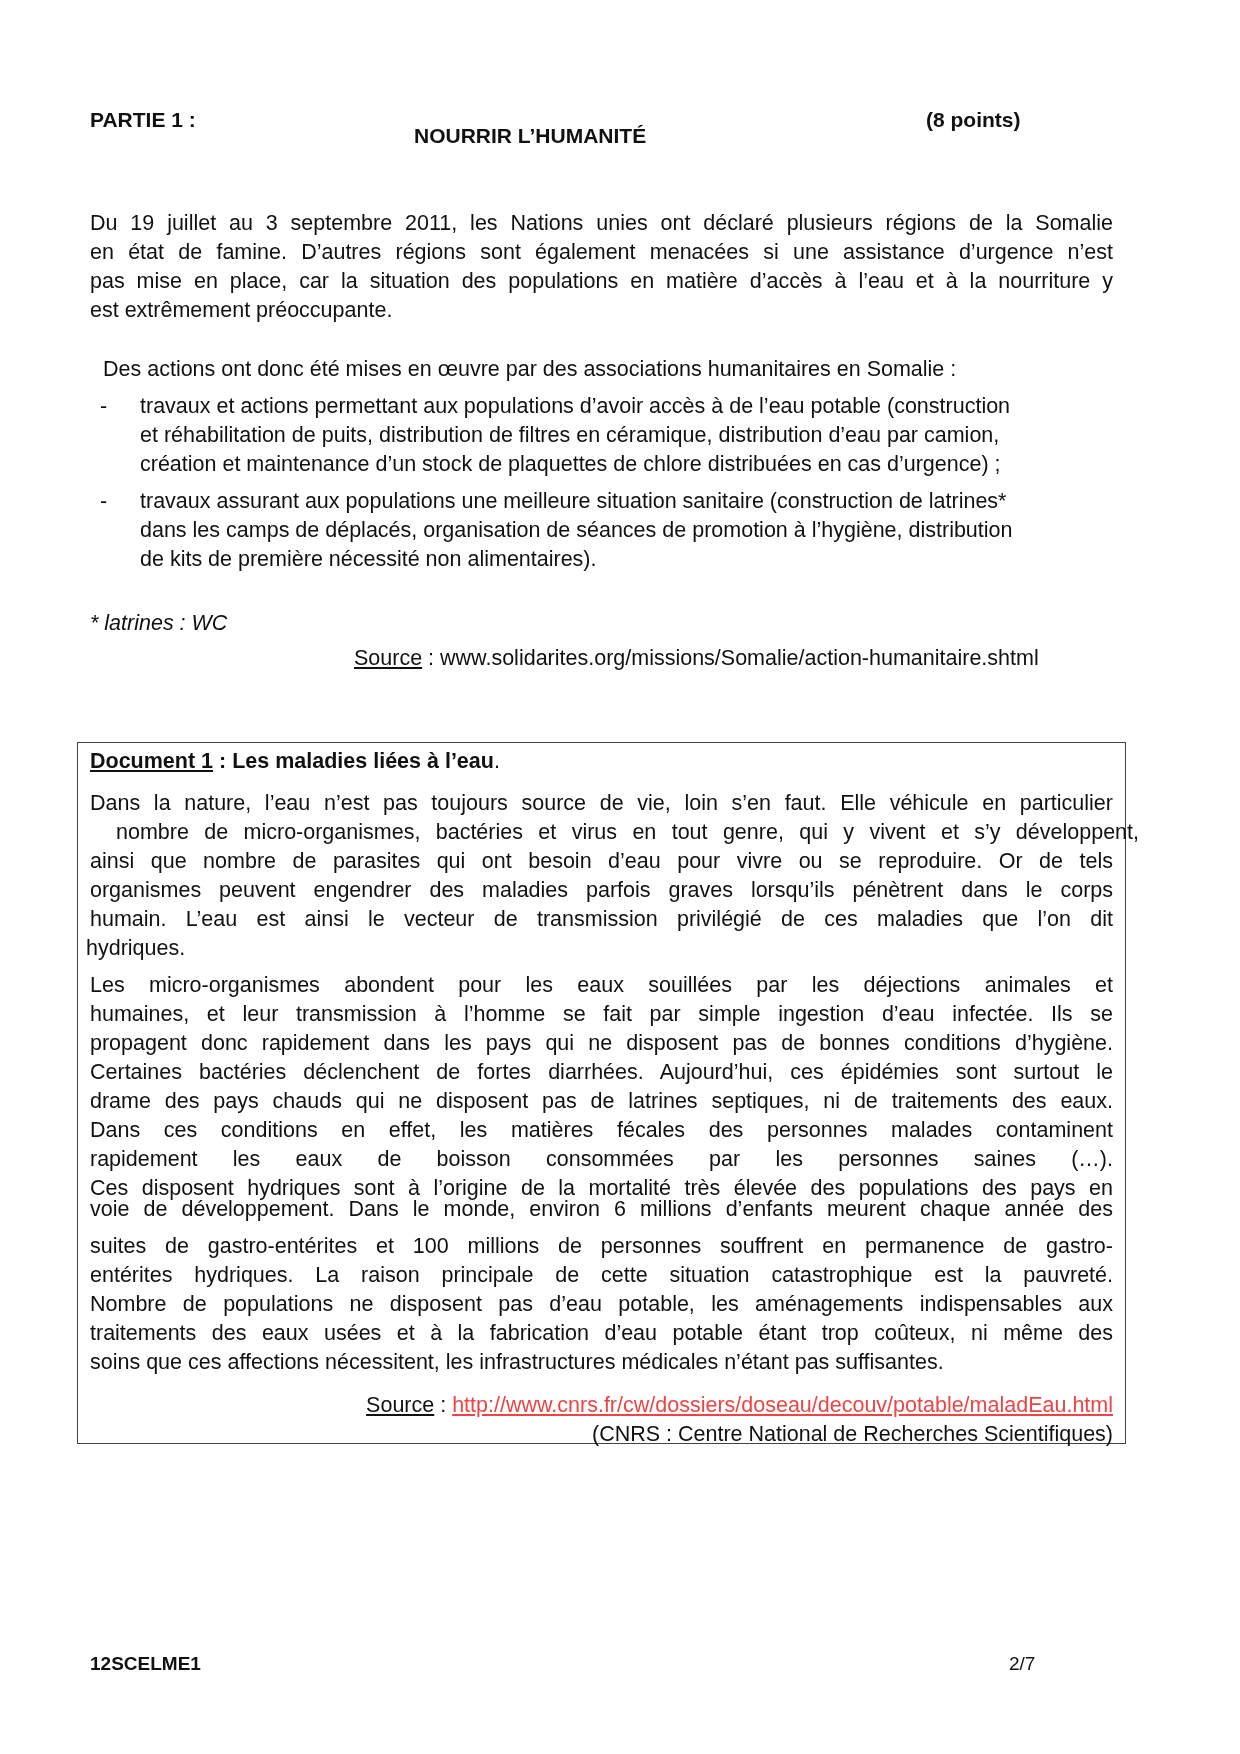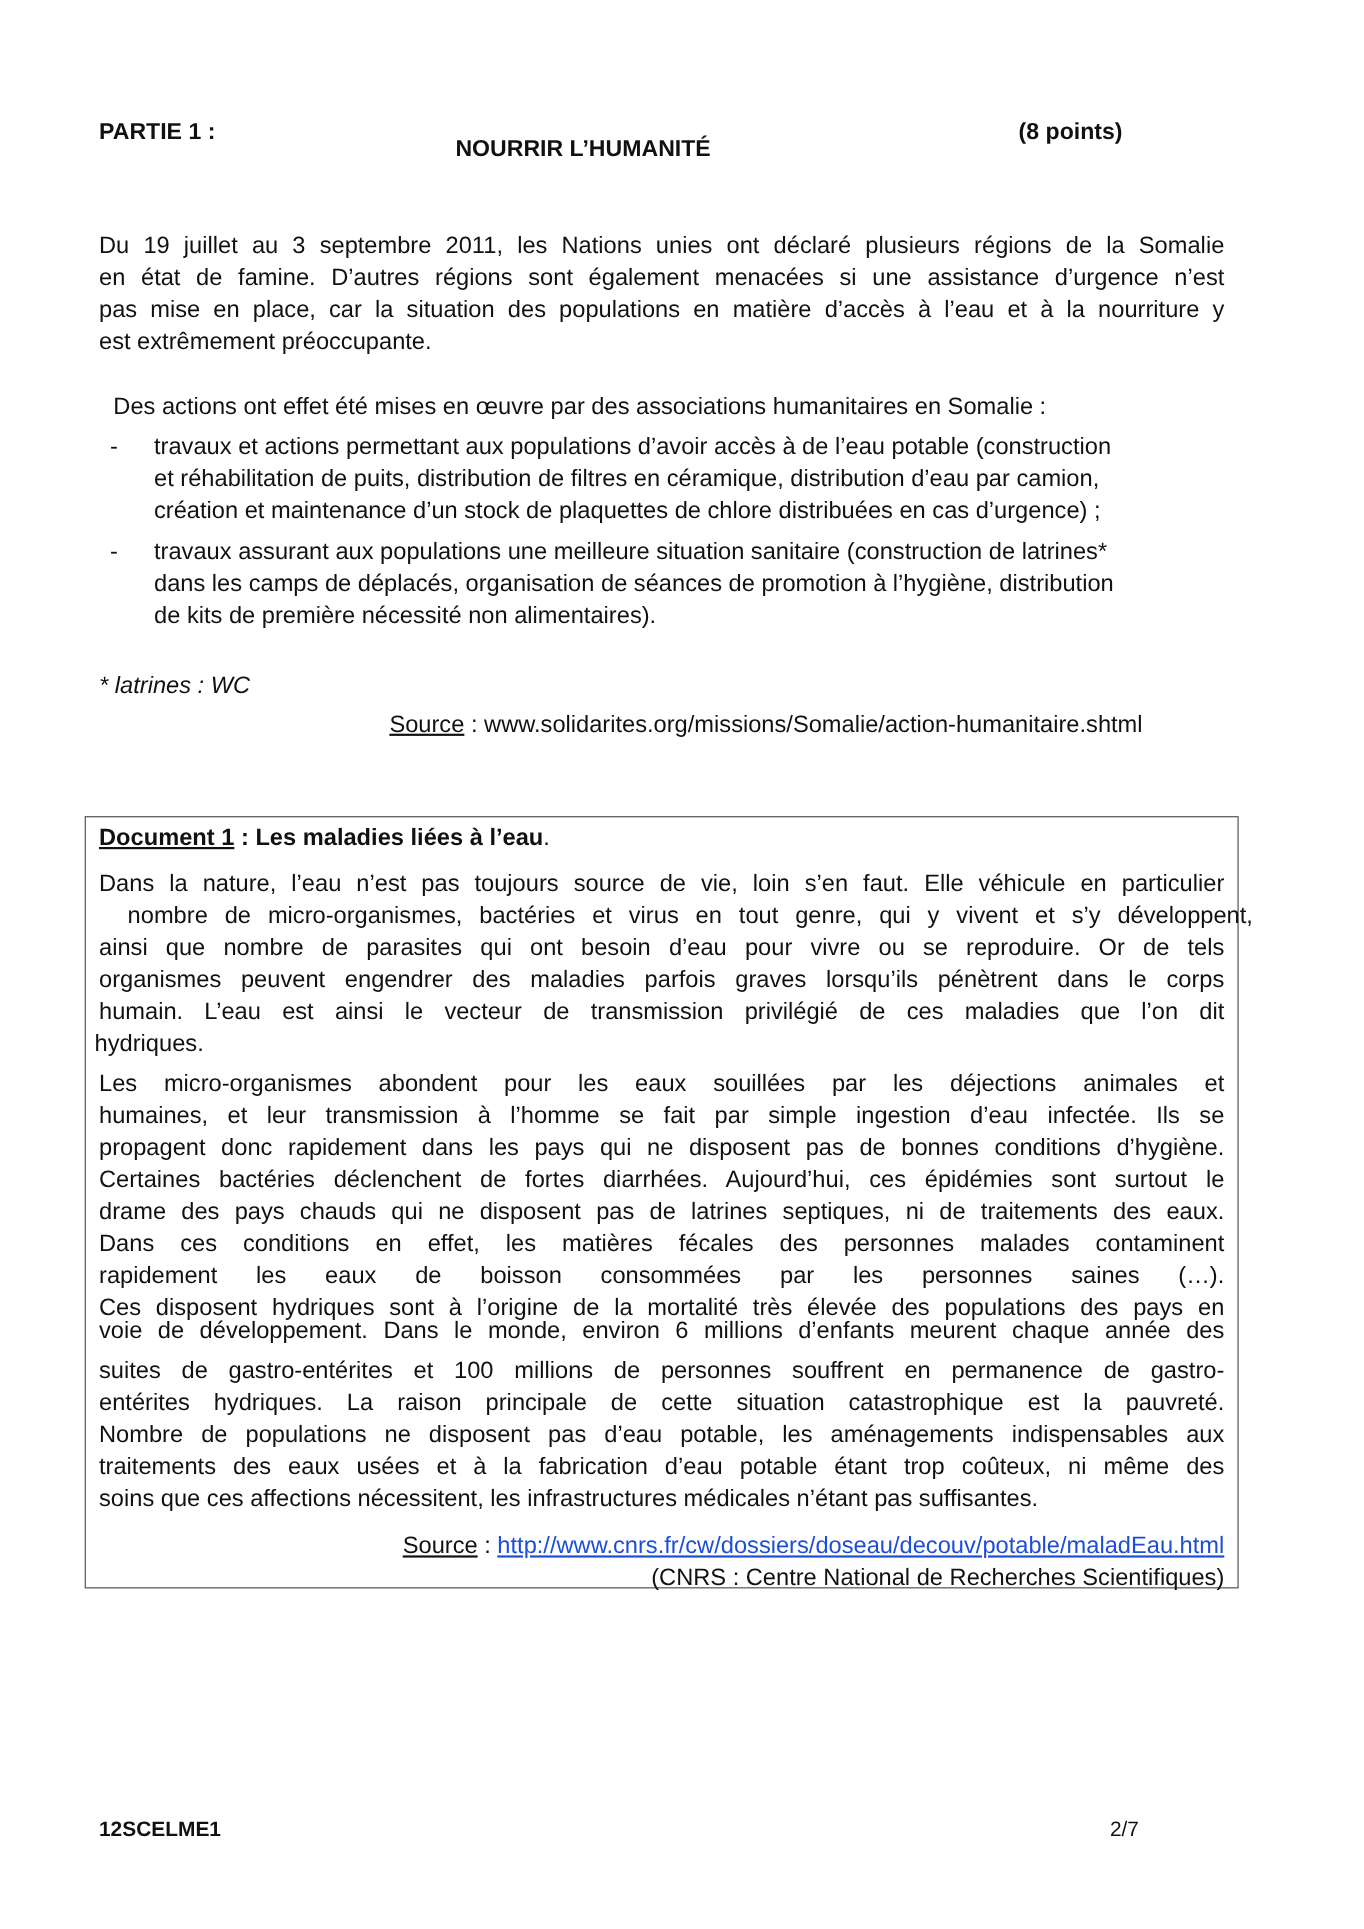--- a/index.html
+++ b/index.html
@@ -5,40 +5,40 @@
     html, body { margin: 0; padding: 0; background: #ffffff; }
     body { width: 1240px; height: 1754px; position: relative; overflow: hidden;
            font-family: "Liberation Sans", sans-serif; color: #111; }
     .abs { position: absolute; white-space: nowrap; }
     .b { font-weight: bold; }
     .fs { font-size: 21px; }
     .line { position: absolute; white-space: nowrap; font-size: 21.5px; line-height: 26px; }
     .just { position: absolute; width: 1023px; font-size: 21.5px; line-height: 26px;
             text-align: justify; text-align-last: justify; white-space: nowrap; }
     .u { text-decoration: underline; }
-    .link { color: #1d4ed8; text-decoration: underline; }
+    .link { color: #ef4444; text-decoration: underline; }
     #doc-box { position: absolute; left: 77px; top: 742px; width: 1049px; height: 702px;
                border: 1.5px solid #444; box-sizing: border-box; }
     .dash { position: absolute; font-size: 21.5px; line-height: 26px; }
   </style>
 </head>
 <body>
 
 <div class="abs b fs" style="left:90px; top:108px;">PARTIE 1 :</div>
 <div class="abs b fs" style="left:414px; top:124px;">NOURRIR L’HUMANITÉ</div>
 <div class="abs b fs" style="left:926px; top:108px;">(8 points)</div>
 
 <div>
   <div class="just" style="left:90px; top:210px; width:1023px;">Du 19 juillet au 3 septembre 2011, les Nations unies ont déclaré plusieurs régions de la Somalie</div>
   <div class="just" style="left:90px; top:239px; width:1023px;">en état de famine. D’autres régions sont également menacées si une assistance d’urgence n’est</div>
   <div class="just" style="left:90px; top:268px; width:1023px;">pas mise en place, car la situation des populations en matière d’accès à l’eau et à la nourriture y</div>
   <div class="line" style="left:90px; top:297px;">est extrêmement préoccupante.</div>
 </div>
 
-<div class="line" style="left:103px; top:356px;">Des actions ont effet été mises en œuvre par  des associations humanitaires en Somalie :</div>
+<div class="line" style="left:103px; top:356px;">Des actions ont donc été mises en œuvre par  des associations humanitaires en Somalie :</div>
 
 <div>
   <div>
     <div class="dash" style="left:100px; top:393px;">-</div>
     <div class="line" style="left:140px; top:393px;">travaux et actions permettant aux populations d’avoir accès à de l’eau potable (construction</div>
     <div class="line" style="left:140px; top:422px;">et réhabilitation de puits, distribution de filtres en céramique, distribution d’eau par camion,</div>
     <div class="line" style="left:140px; top:451px;">création et maintenance d’un stock de plaquettes de chlore distribuées en cas d’urgence) ;</div>
   </div>
   <div>
     <div class="dash" style="left:100px; top:488px;">-</div>

